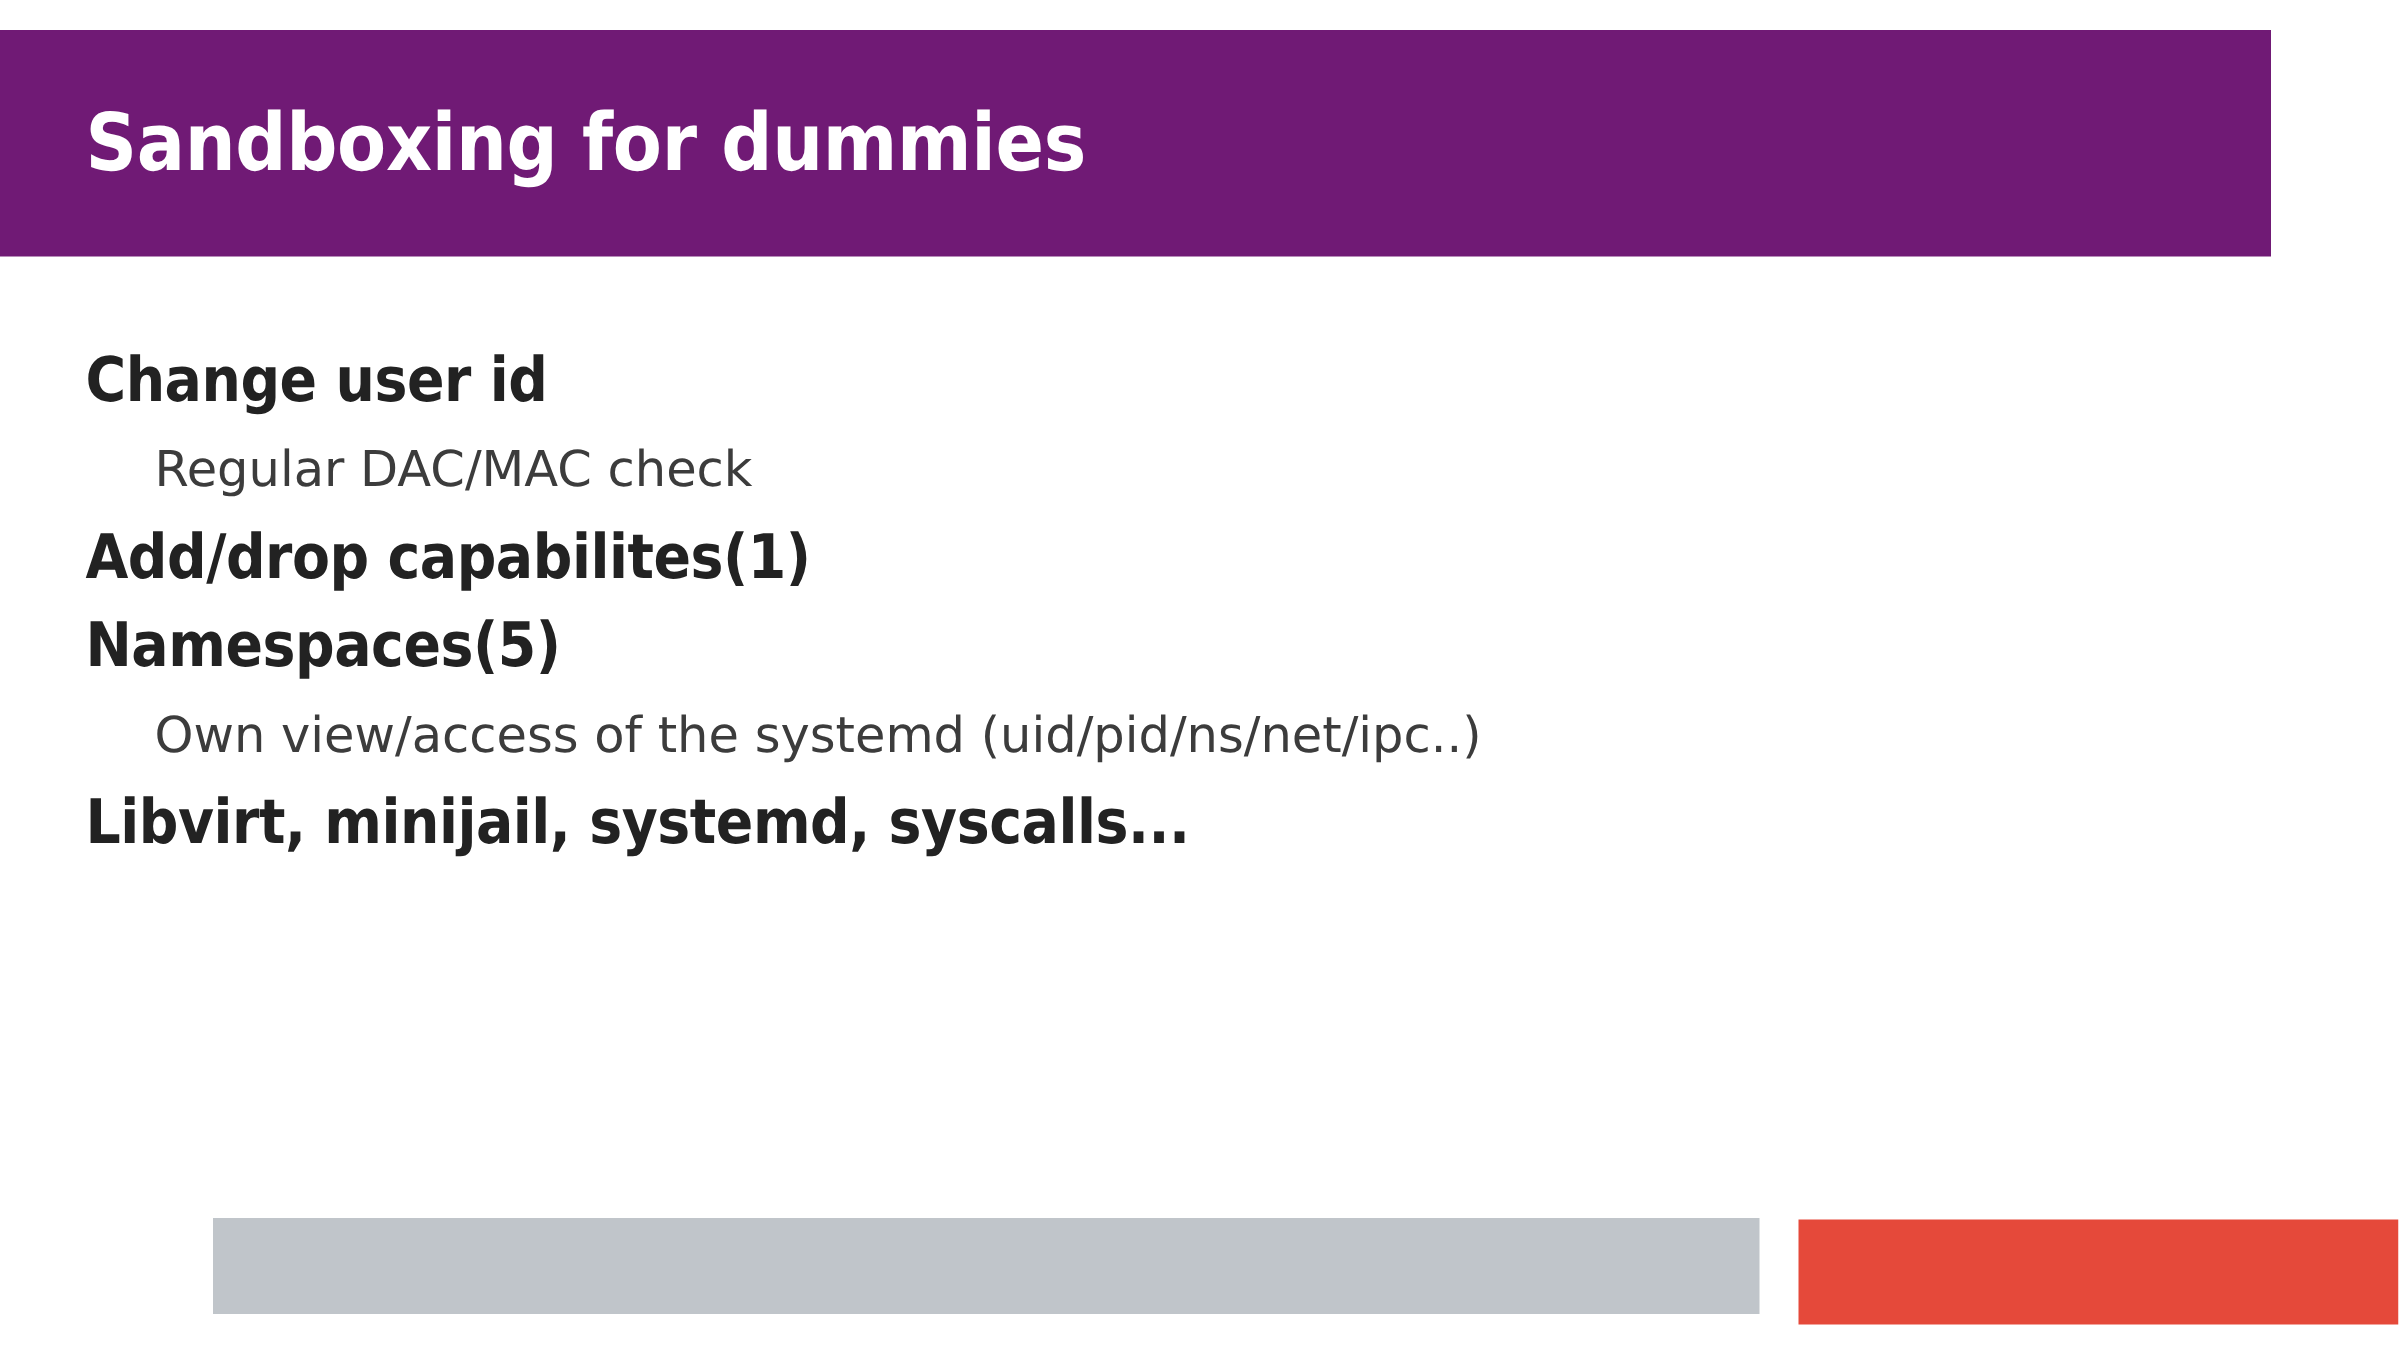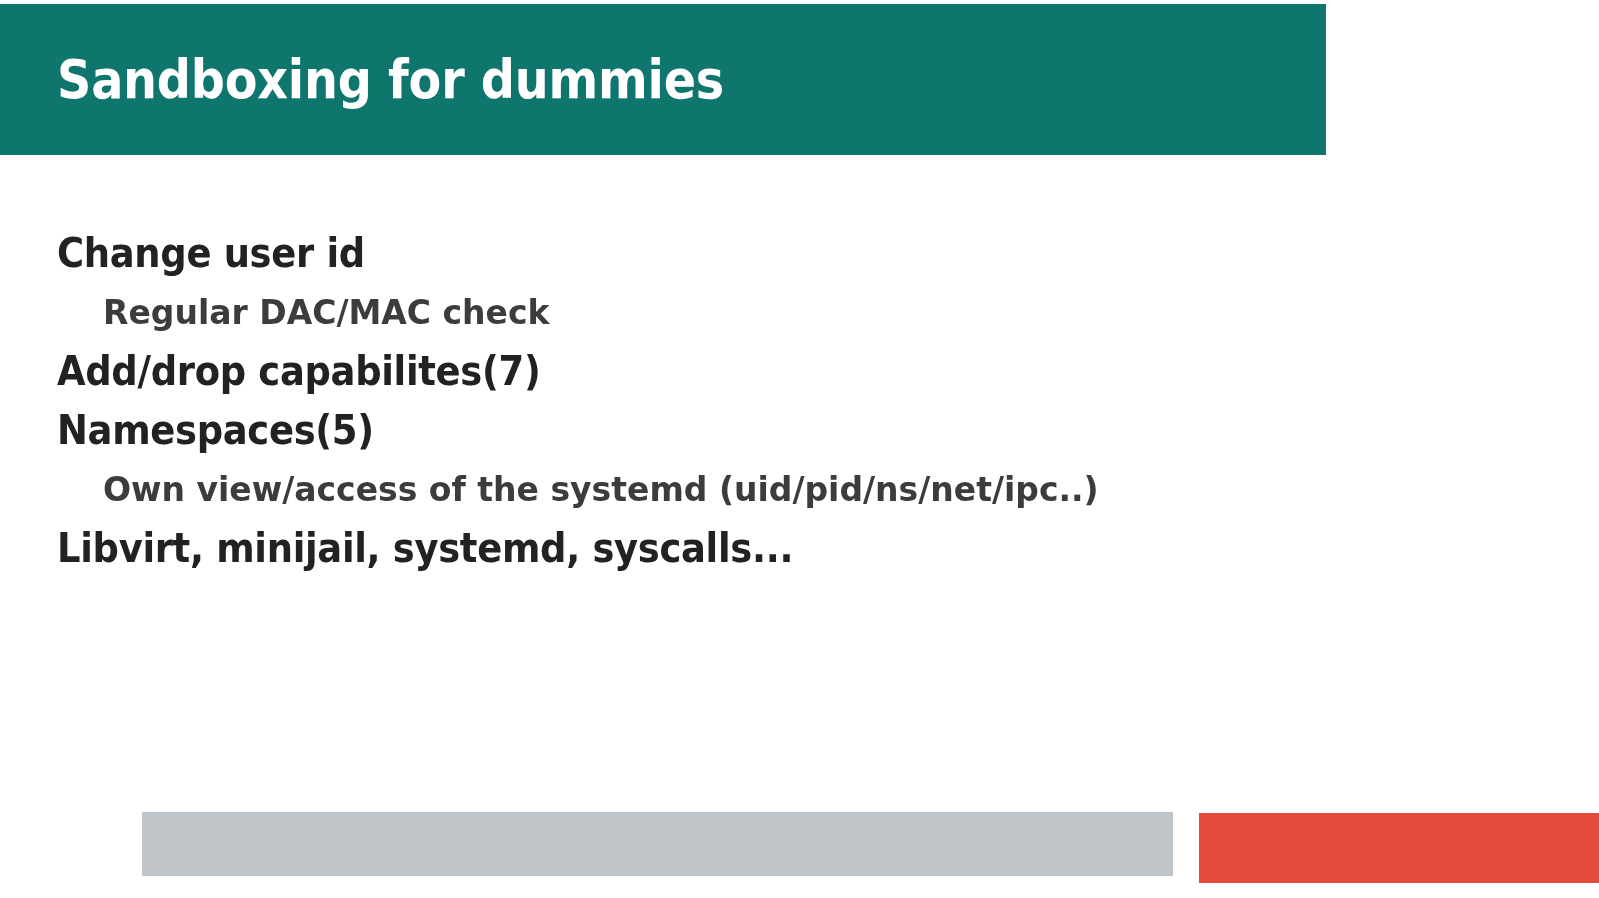--- a/index.html
+++ b/index.html
@@ -22,24 +22,24 @@
     width: 1599px;
     height: 898px;
     background: #ffffff;
     overflow: hidden;
   }
 
   
   #title-banner {
     position: absolute;
     left: 0;
-    top: 4px;
-    width: 1326px;
+    top: 20px;
+    width: 1514px;
     height: 151px;
-    background: #0f766e;
+    background: #701a75;
   }
   #slide-title {
     position: absolute;
     left: 57px;
     top: 50%;
     transform: translateY(-50%);
     margin: 0;
     color: #ffffff;
     font-family: "DejaVu Sans", sans-serif;
     font-weight: 700;
@@ -73,21 +73,21 @@
     letter-spacing: -0.3px;
     white-space: nowrap;
     font-stretch: condensed;
   }
 
   .lvl2 {
     margin: 0;
     padding: 0 0 0 103px;
     color: #3c3c3c;
     font-family: "DejaVu Sans", sans-serif;
-    font-weight: 700;
+    font-weight: 400;
     font-size: 33px;
     line-height: 59px;
     letter-spacing: 0px;
     white-space: nowrap;
   }
 
   
   #footer-bar-gray {
     position: absolute;
     left: 142px;
@@ -115,21 +115,21 @@
   </div>
 
   <div id="content">
 
     <div class="bullet-block">
       <div class="lvl1">Change user id</div>
       <div class="lvl2">Regular DAC/MAC check</div>
     </div>
 
     <div class="bullet-block">
-      <div class="lvl1">Add/drop capabilites(7)</div>
+      <div class="lvl1">Add/drop capabilites(1)</div>
     </div>
 
     <div class="bullet-block">
       <div class="lvl1">Namespaces(5)</div>
       <div class="lvl2">Own view/access of the systemd (uid/pid/ns/net/ipc..)</div>
     </div>
 
 
     <div class="bullet-block">
       <div class="lvl1">Libvirt, minijail, systemd, syscalls...</div>

